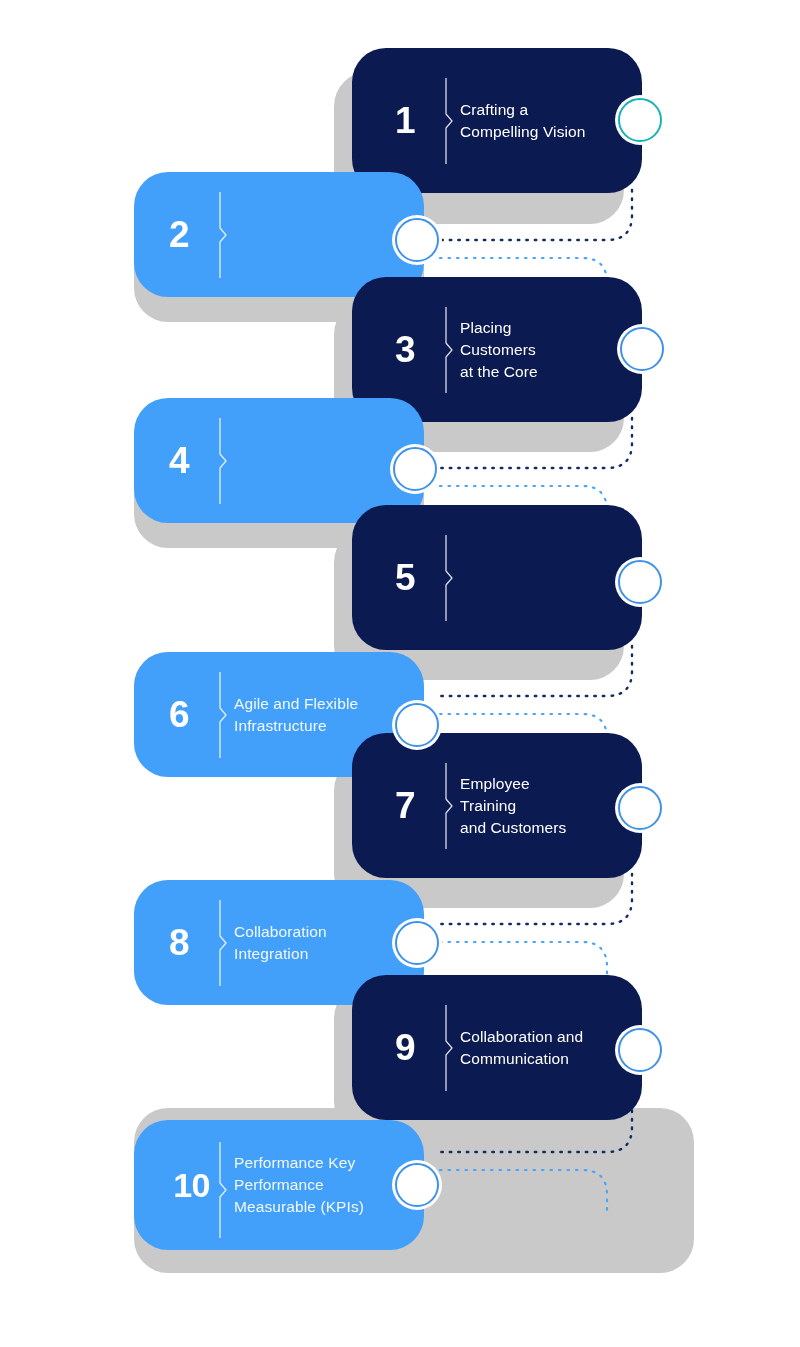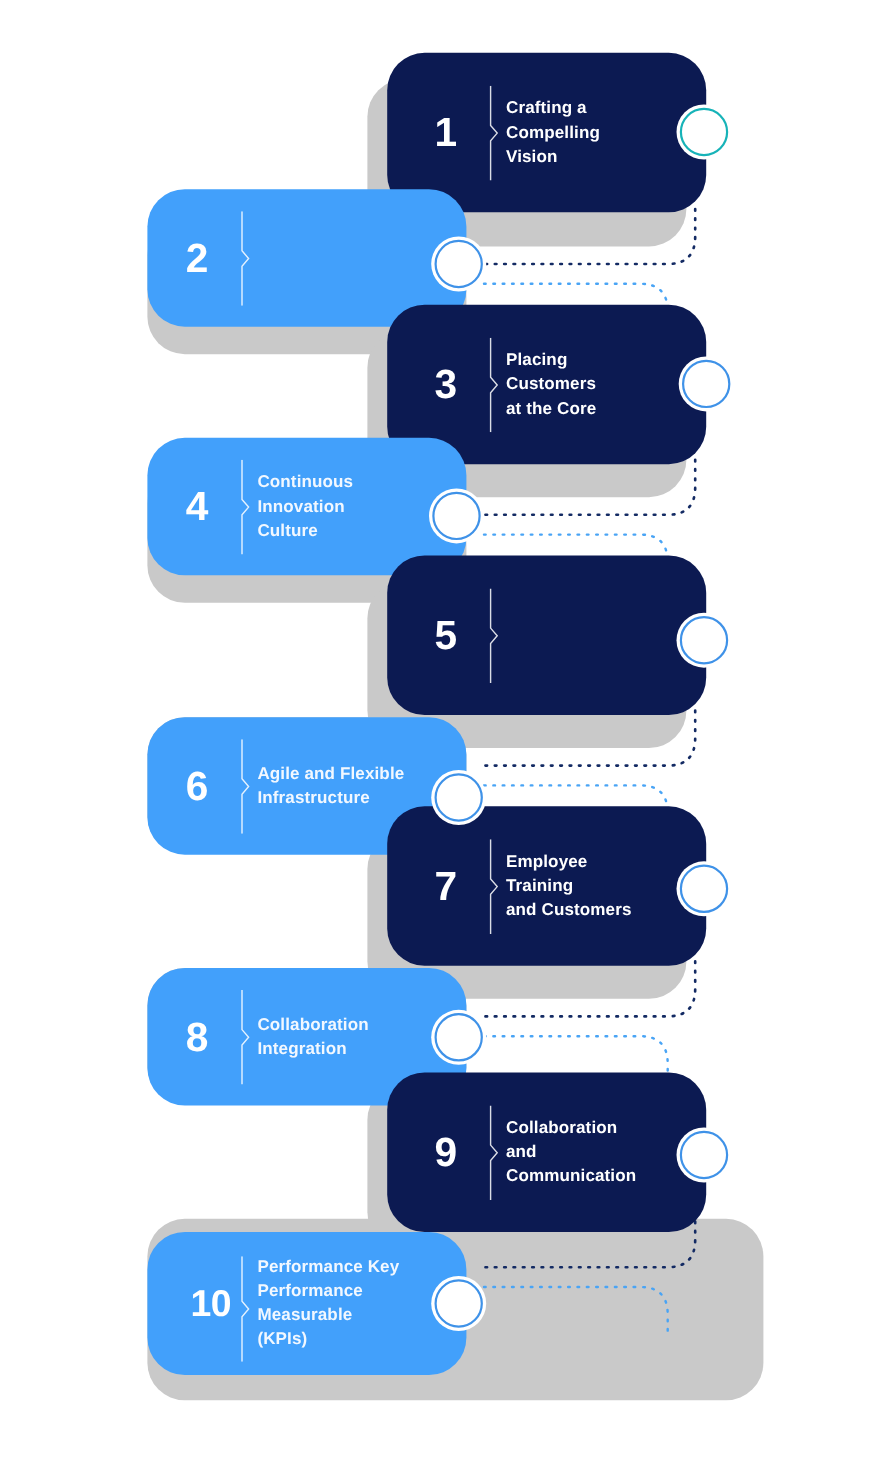--- a/index.html
+++ b/index.html
@@ -54,21 +54,21 @@
     flex:0 0 auto;
     width:16px;
     height:86px;
     position:relative;
     margin:0 6px 0 2px;
   }
   .sep svg{display:block;}
 
   .title{
     color:#ffffff;
-    font-weight:700;
+    font-weight:400;
     font-size:15.5px;
     line-height:1.42;
     letter-spacing:0.1px;
     flex:1 1 auto;
     padding-right:56px;
   }
   .card.blue .title{color:#f2f8ff;}
 
   
   .ring{
@@ -158,24 +158,20 @@
   </div>
   <div class="ring blue" style="left:620px;top:327px;"></div>
 
   <div class="card blue" style="left:134px;top:398px;width:290px;height:125px;">
     <span class="num">4</span>
     <span class="sep">
       <svg width="16" height="86" viewBox="0 0 16 86">
           <path d="M8 0 L8 36 L14 43 L8 50 L8 86" fill="none" stroke="#ffffff" stroke-width="1.3" stroke-opacity=".85"></path>
         </svg>
     </span>
-    <span class="title">
-      <span>Continuous</span><br>
-      <span>Innovation Culture</span>
-    </span>
   </div>
   <div class="ring blue" style="left:393px;top:447px;"></div>
 
   <div class="card dark" style="left:352px;top:505px;width:290px;height:145px;">
     <span class="num">5</span>
     <span class="sep">
       <svg width="16" height="86" viewBox="0 0 16 86">
           <path d="M8 0 L8 36 L14 43 L8 50 L8 86" fill="none" stroke="#ffffff" stroke-width="1.3" stroke-opacity=".85"></path>
         </svg>
     </span>

